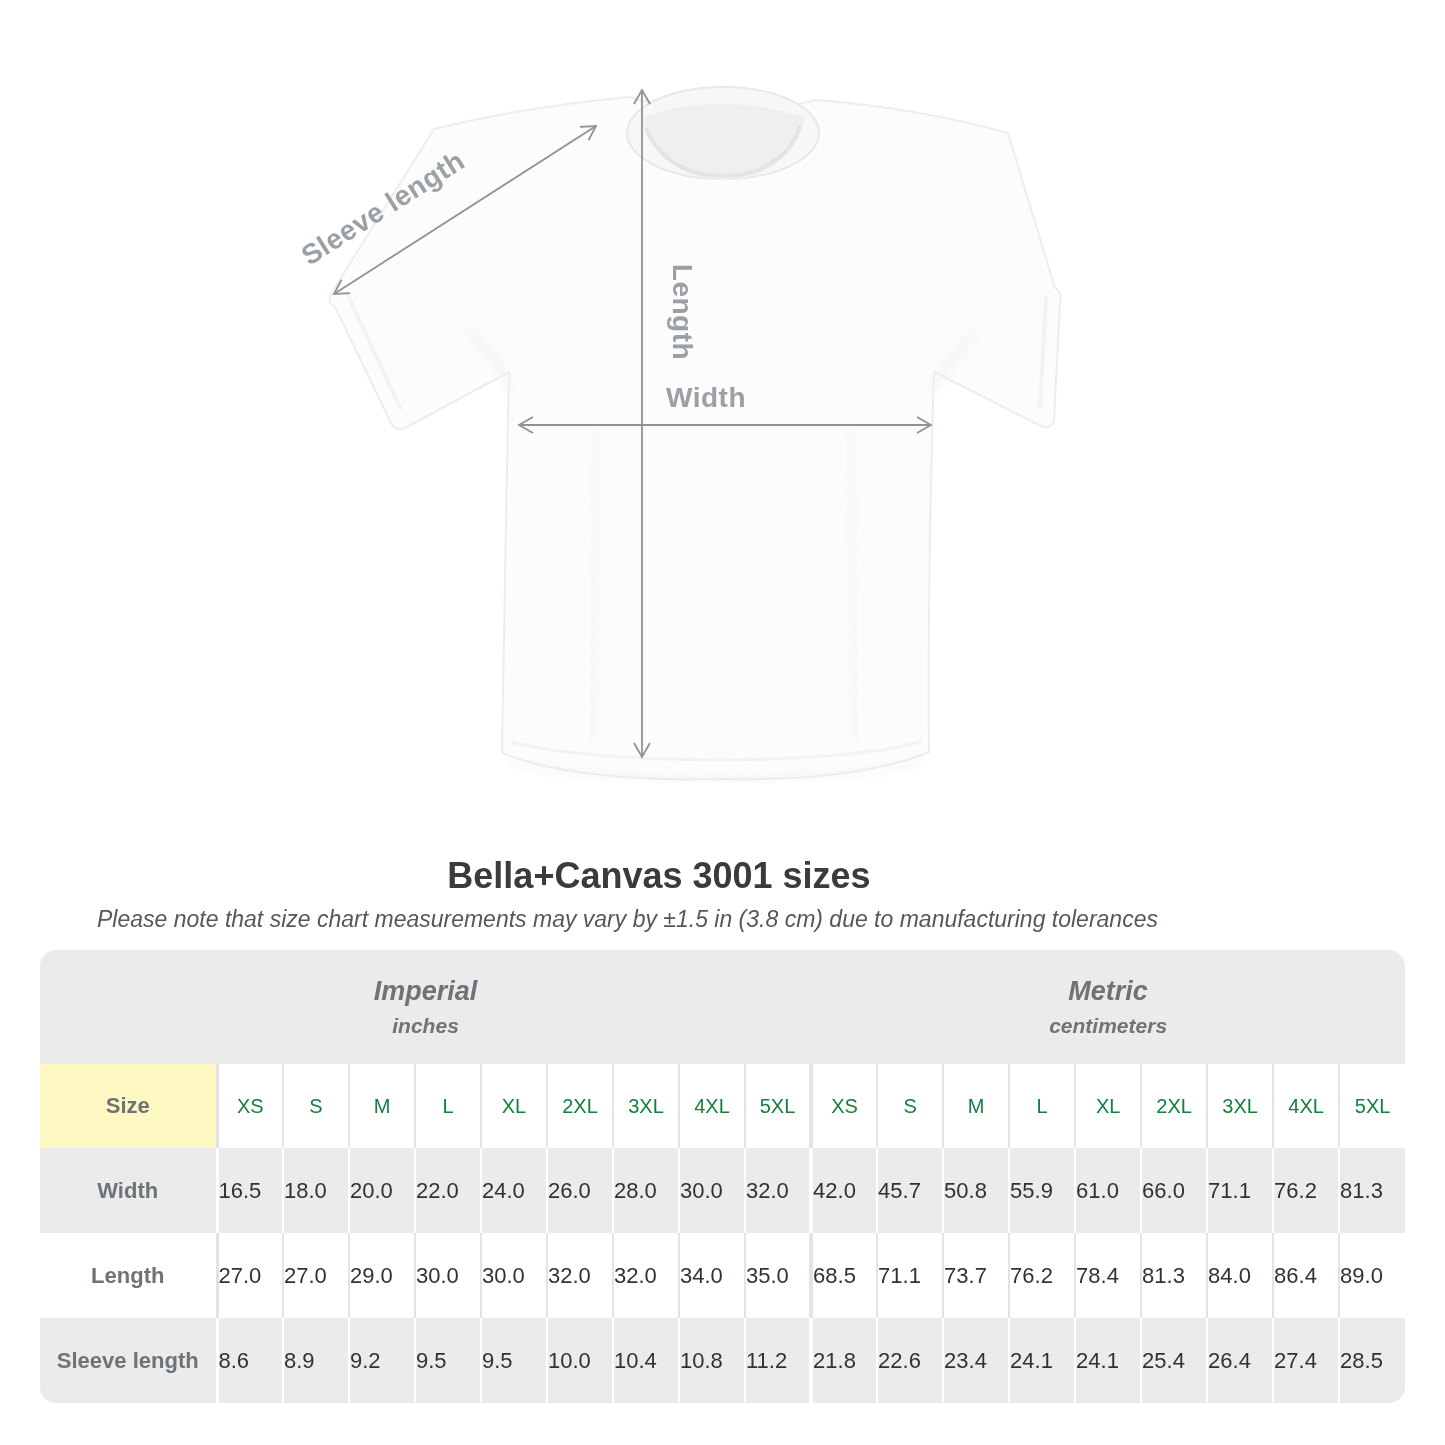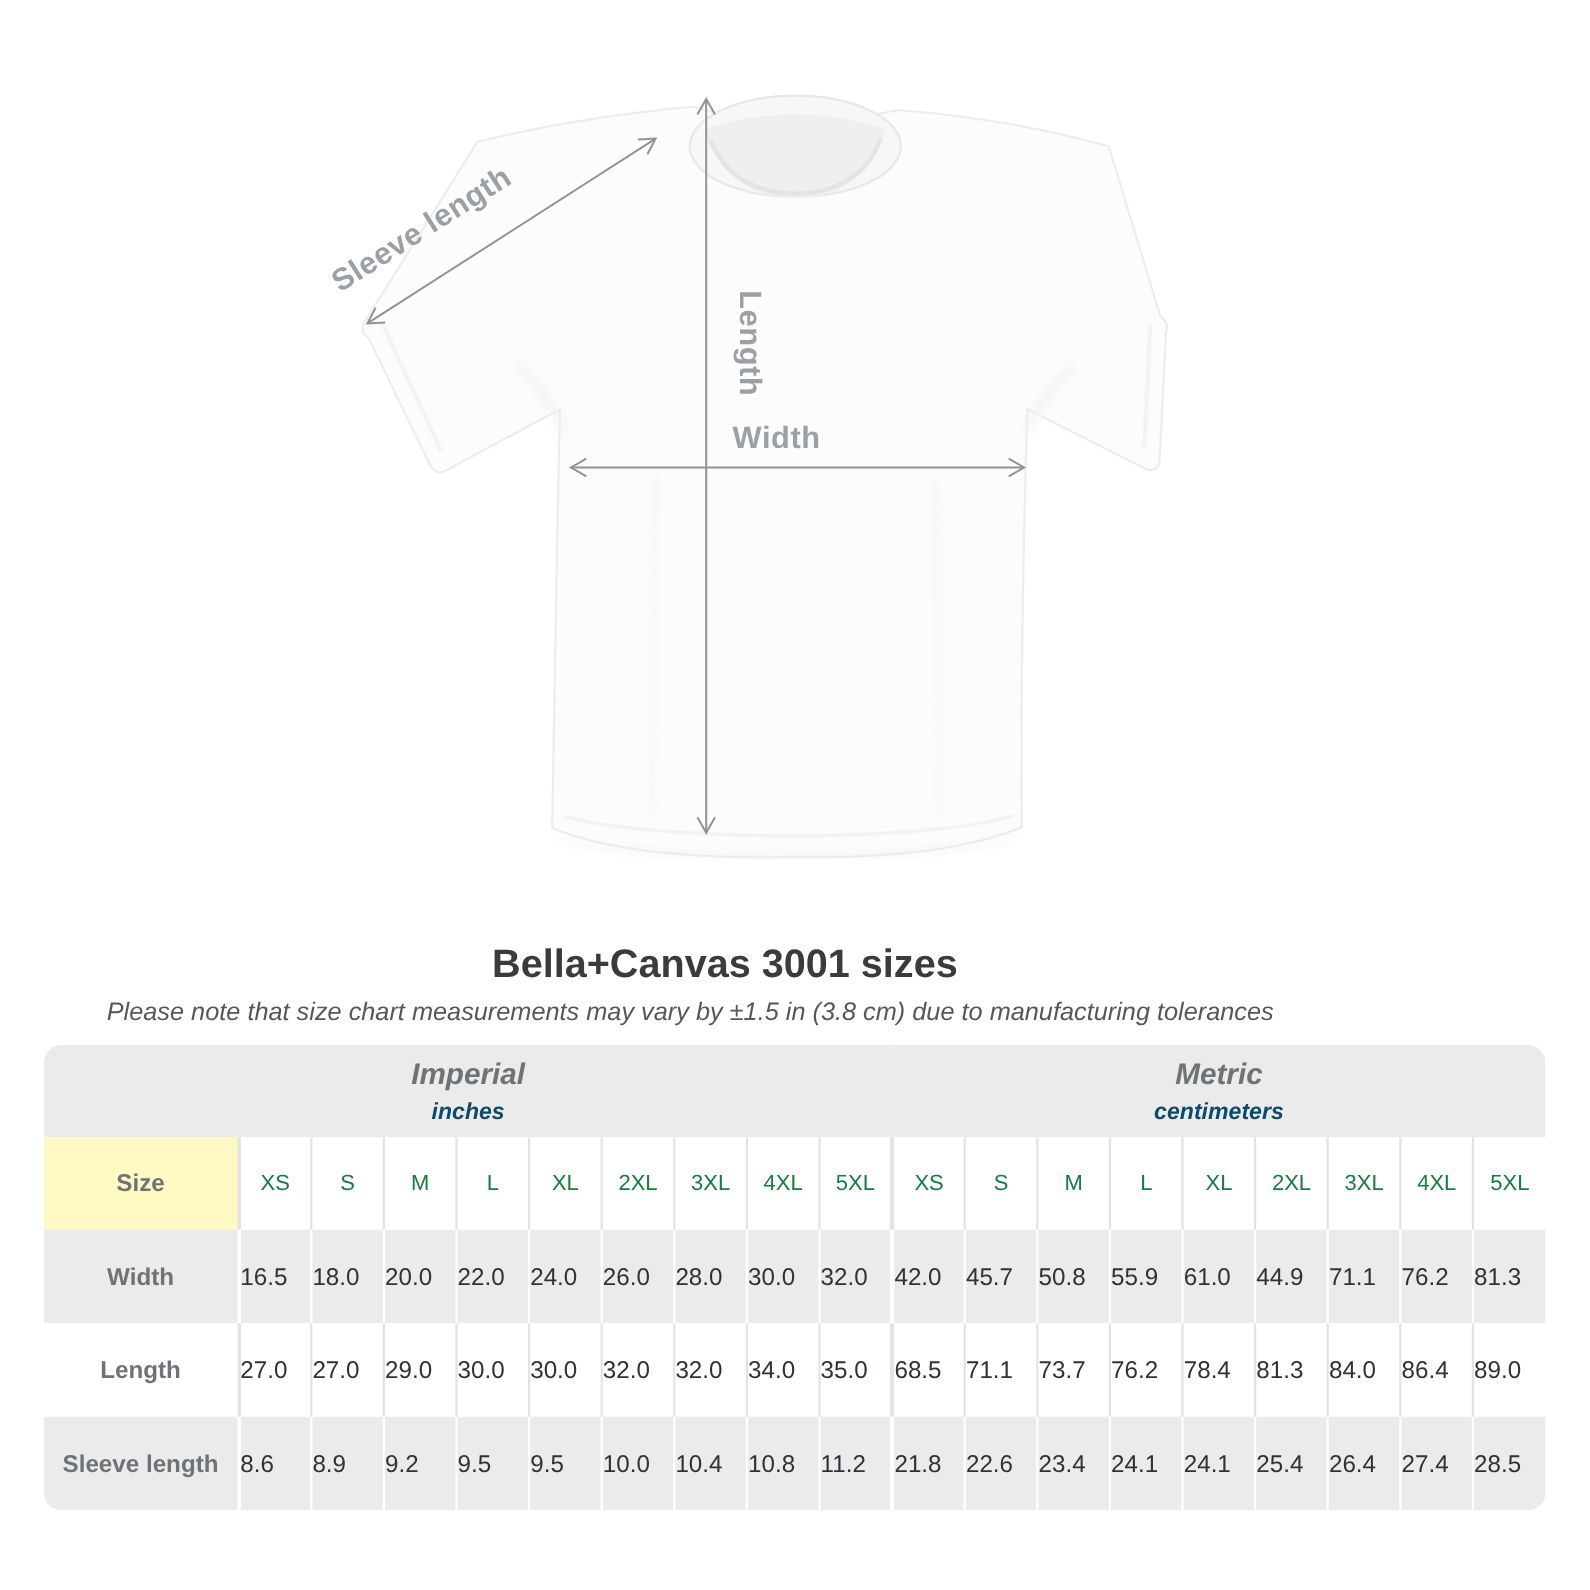--- a/index.html
+++ b/index.html
@@ -25,25 +25,25 @@
   .table-wrap{
     position:absolute;top:950px;left:40px;width:1365px;
     border-radius:16px;overflow:hidden;background:#ffffff;
   }
   table.size-table{
     border-collapse:collapse;table-layout:fixed;width:1365px;
   }
   table.size-table col.label-col{width:177px;}
   table.size-table col.data-col{width:66px;}
   .group-header th{
-    background:#ebebeb;height:84px;vertical-align:middle;text-align:center;
+    background:#ebebeb;height:114px;vertical-align:middle;text-align:center;
     padding:0;border:none;
   }
   .group-name{font-size:27px;font-weight:bold;font-style:italic;color:#6d7377;line-height:32px;}
-  .group-unit{font-size:21px;font-style:italic;color:#0c4a6e;line-height:26px;margin-top:6px;}
+  .group-unit{font-size:21px;font-style:italic;color:#737373;line-height:26px;margin-top:6px;}
   tr.size-row{background:#ffffff;}
   tr.size-row th{height:84px;}
   tr.data-row th,tr.data-row td{height:85px;}
   tr.stripe{background:#ebebeb;}
   tr.plain{background:#ffffff;}
   th.corner{background:#fef9c3;}
   th.size-head{
     font-size:20px;font-weight:normal;color:#15803d;text-align:center;vertical-align:middle;padding:0;
   }
   th.row-label{
@@ -195,21 +195,21 @@
           <td class="num sep">24.0</td>
           <td class="num sep">26.0</td>
           <td class="num sep">28.0</td>
           <td class="num sep">30.0</td>
           <td class="num sep">32.0</td>
           <td class="num sep-group">42.0</td>
           <td class="num sep">45.7</td>
           <td class="num sep">50.8</td>
           <td class="num sep">55.9</td>
           <td class="num sep">61.0</td>
-          <td class="num sep">44.9</td>
+          <td class="num sep">66.0</td>
           <td class="num sep">71.1</td>
           <td class="num sep">76.2</td>
           <td class="num sep">81.3</td>
         </tr>
         <tr class="data-row plain">
           <th class="row-label">Length</th>
           <td class="num sep-first">27.0</td>
           <td class="num sep">27.0</td>
           <td class="num sep">29.0</td>
           <td class="num sep">30.0</td>

